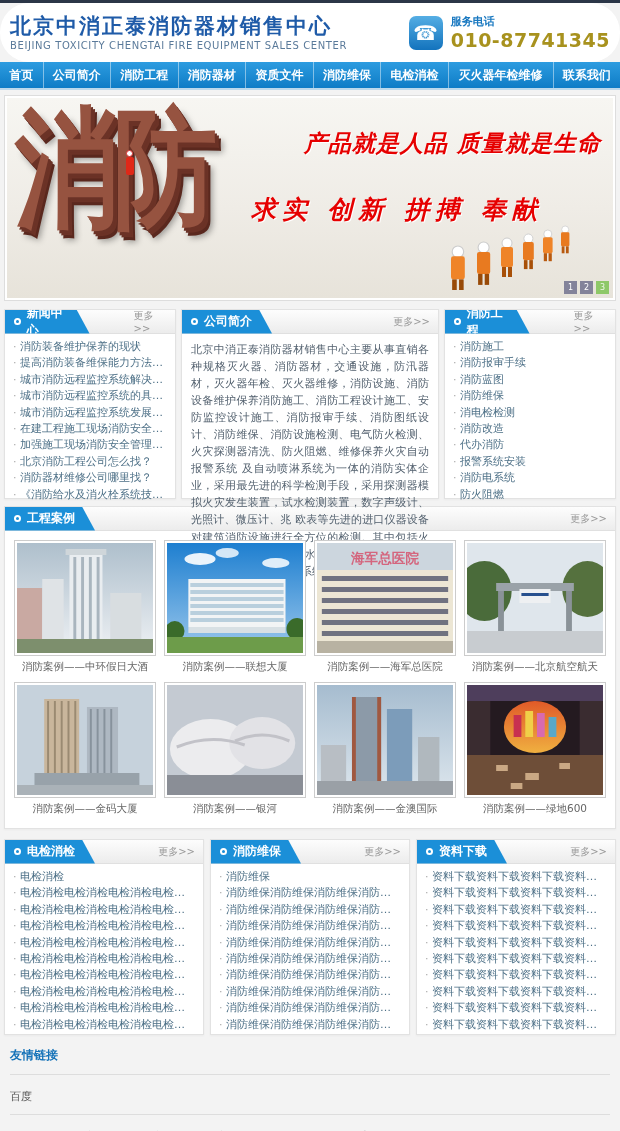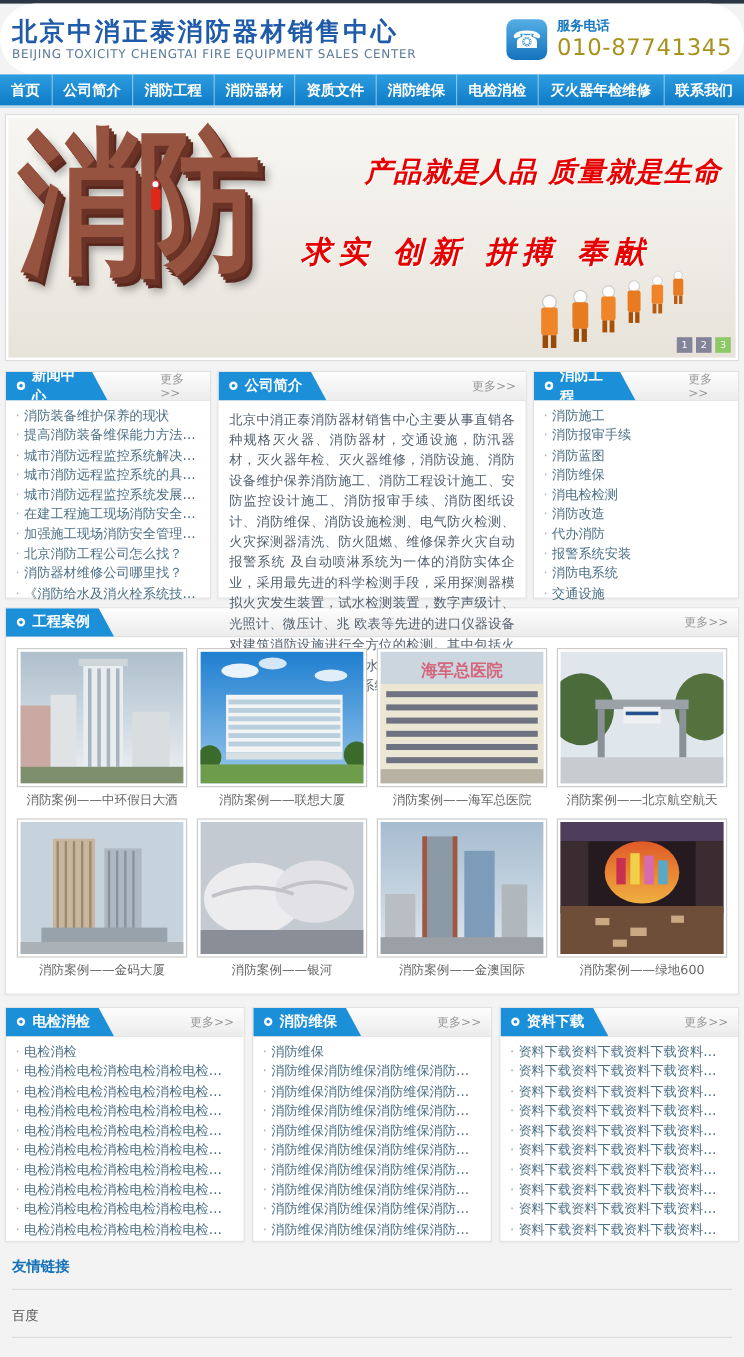--- a/index.html
+++ b/index.html
@@ -13,21 +13,21 @@
   .header { background:#fff; height:59px; display:flex; align-items:center; justify-content:space-between; padding:0 10px;border-radius:29px; }
   .brand .cn { color:#1f5ba8; font-size:21px; font-weight:bold; letter-spacing:2px; line-height:1.2; }
   .brand .en { color:#5a7a9a; font-size:10px; letter-spacing:0.6px; }
   .hotline { display:flex; align-items:center; gap:8px; }
   .phone-ico {
     width:34px; height:34px; border-radius:7px; color:#fff; font-size:20px;
     background:linear-gradient(180deg,#55aee4,#1373bd);
     display:flex; align-items:center; justify-content:center;
   }
   .hotline .txt .lbl { color:#1878c0; font-size:11px; font-weight:bold; }
-  .hotline .txt .num { color:#a8921e; font-size:19px; font-weight:normal; letter-spacing:0.5px; }
+  .hotline .txt .num { color:#a8921e; font-size:19px; font-weight:bold; letter-spacing:0.5px; }
   
   .nav { height:28px; background:linear-gradient(180deg,#2d9ce0,#0e7cc6); display:flex; border-bottom:2px solid #bcd9ec; }
   .nav a {
     flex:1 1 auto; display:flex; align-items:center; justify-content:center;
     color:#fff; font-size:12px; font-weight:bold; text-decoration:none;
     border-right:1px solid rgba(255,255,255,.45); padding:0 8px; white-space:nowrap; cursor:pointer;
   }
   .nav a:last-child { border-right:none; }
   .nav a.wide { flex:1.5 1 auto; }
   
@@ -233,21 +233,21 @@
       <ul class="plain">
         <li>消防施工</li>
         <li>消防报审手续</li>
         <li>消防蓝图</li>
         <li>消防维保</li>
         <li>消电检检测</li>
         <li>消防改造</li>
         <li>代办消防</li>
         <li>报警系统安装</li>
         <li>消防电系统</li>
-        <li>交通设施</li>
+        <li>防火阻燃</li>
       </ul>
     </div>
   </div>
 
   <div class="box cases">
     <div class="box-head">
       <div class="flag">
           <span class="dot"></span>
           <span>工程案例</span>
         </div>

